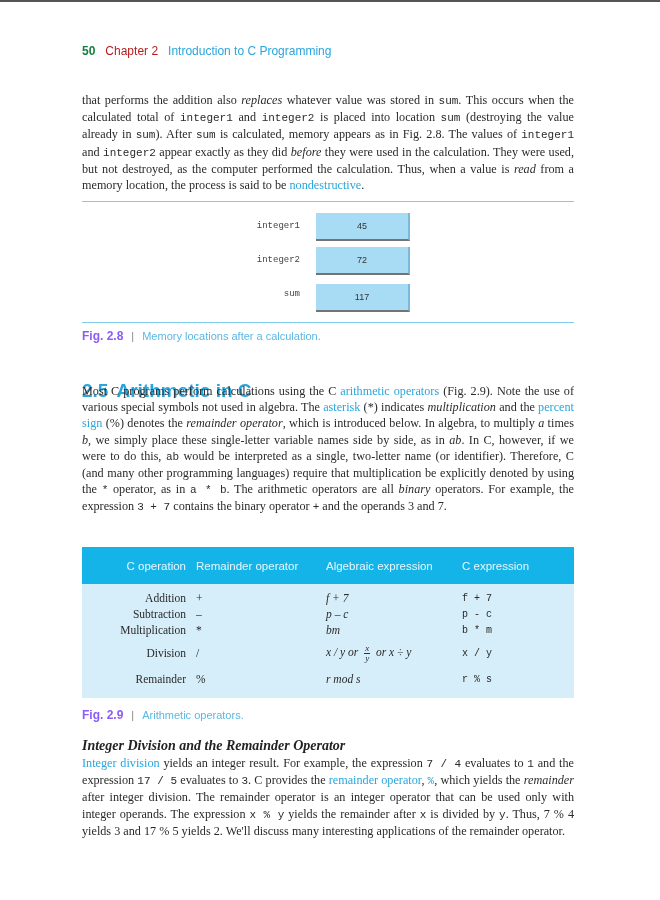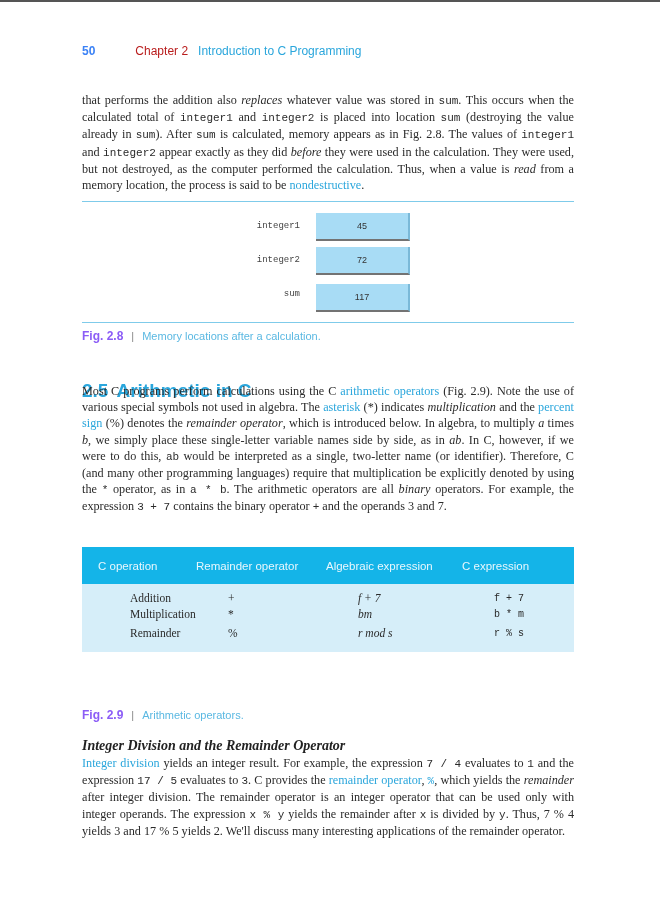--- a/index.html
+++ b/index.html
@@ -1,41 +1,41 @@
 <!DOCTYPE html>
 <html><head>
 <meta charset="utf-8">
 <style>
   html, body { margin:0; padding:0; }
   body { width:660px; height:900px; background:#ffffff; position:relative; overflow:hidden;
          font-family:"Liberation Serif", serif; color:#2a2a2a; }
   .topline { position:absolute; left:0; top:0; width:660px; height:2px; background:#555; }
   .running-head { position:absolute; left:82px; top:44px; font-family:"Liberation Sans", sans-serif; font-size:12px; }
-  .running-head .pno { font-weight:bold; color:#3b82f6; margin-right:40px; }
+  .running-head .pno { font-weight:bold; color:#15803d; margin-right:10px; }
   .running-head .chap { color:#b91c1c; margin-right:10px;text-align:center; }
   .running-head .ctitle { color:#2aa6dc; }
   .para { position:absolute; left:82px; width:492px; font-size:12.2px; line-height:16.2px; text-align:justify; }
   .para code, .mono { font-family:"Liberation Mono", monospace; font-size:11px; }
   .hl { color:#2aa6dc; }
   .rule { position:absolute; left:82px; width:492px; height:1px; background:#7fcbea; }
   .mem-label { position:absolute; width:70px; text-align:right; font-family:"Liberation Mono", monospace; font-size:9px; color:#444; }
   .mem-box { position:absolute; left:316px; width:94px; height:28px; background:#a8dcf5; border-right:2px solid #7ab9d8; border-bottom:2px solid #737373; box-sizing:border-box;
              font-family:"Liberation Sans", sans-serif; font-size:9px; color:#333; display:flex; align-items:center; justify-content:center; }
   .figcap { position:absolute; left:82px; font-family:"Liberation Sans", sans-serif; font-size:11px; color:#5ab8e2; }
   .figcap .fno { font-weight:bold; color:#8b5cf6; font-size:12px; }
   .figcap .bar { color:#888; margin:0 8px; }
   .section { position:absolute; left:82px; top:356px; font-family:"Liberation Sans", sans-serif; font-size:19px; font-weight:bold; color:#2aa6dc;margin-top:24px; }
   .section .num { margin-right:8px; }
   .table { position:absolute; left:82px; top:547px; width:492px; }
   .thead { background:#14b4e8; height:37px; display:flex; align-items:center; font-family:"Liberation Sans", sans-serif; font-size:11.5px; color:#e8f7fd; }
   .tbody { background:#d6eef9; padding:6px 0 8px 0; }
-  .row { display:flex; align-items:center; font-size:11.5px; height:16px;margin-left:32px; }
+  .row { display:flex; align-items:center; font-size:11.5px; height:16px; }
   .row.tall { height:30px; }
   .row.mid { height:22px; }
-  .c1 { width:104px; padding-left:16px; box-sizing:border-box; }
+  .c1 { width:104px; padding-left:16px; box-sizing:border-box;text-align:right; }
   .c2 { width:130px; padding-left:10px; box-sizing:border-box; }
   .c3 { width:136px; padding-left:10px; box-sizing:border-box; font-style:italic; }
   .c4 { flex:1; padding-left:10px; box-sizing:border-box; font-family:"Liberation Mono", monospace; font-size:10px; }
   .subhead { position:absolute; left:82px; top:738px; font-size:14px; font-weight:bold; font-style:italic; color:#222; }
   .frac { display:inline-flex; flex-direction:column; align-items:center; vertical-align:middle; font-size:9px; line-height:9px; margin:0 3px; }
   .frac span:first-child { border-bottom:1px solid #333; padding:0 1px; }
 </style>
 </head>
 <body>
 
@@ -74,24 +74,39 @@
     <div class="c4" style="font-family:Liberation Sans, sans-serif;font-size:11.5px;">C expression</div>
   </div>
   <div class="tbody">
     <div class="row">
       <div class="c1">Addition</div>
       <div class="c2">+</div>
       <div class="c3">f + 7</div>
       <div class="c4">f + 7</div>
     </div>
     <div class="row">
+      <div class="c1">Subtraction</div>
+      <div class="c2">–</div>
+      <div class="c3">p – c</div>
+      <div class="c4">p - c</div>
+    </div>
+    <div class="row">
       <div class="c1">Multiplication</div>
       <div class="c2">*</div>
       <div class="c3">bm</div>
       <div class="c4">b * m</div>
+    </div>
+    <div class="row tall">
+      <div class="c1">Division</div>
+      <div class="c2">/</div>
+      <div class="c3"><span>x / y or </span><span class="frac">
+            <span>x</span>
+            <span>y</span>
+          </span><span> or x ÷ y</span></div>
+      <div class="c4">x / y</div>
     </div>
     <div class="row mid">
       <div class="c1">Remainder</div>
       <div class="c2">%</div>
       <div class="c3">r mod s</div>
       <div class="c4">r % s</div>
     </div>
   </div>
 </div>
 

